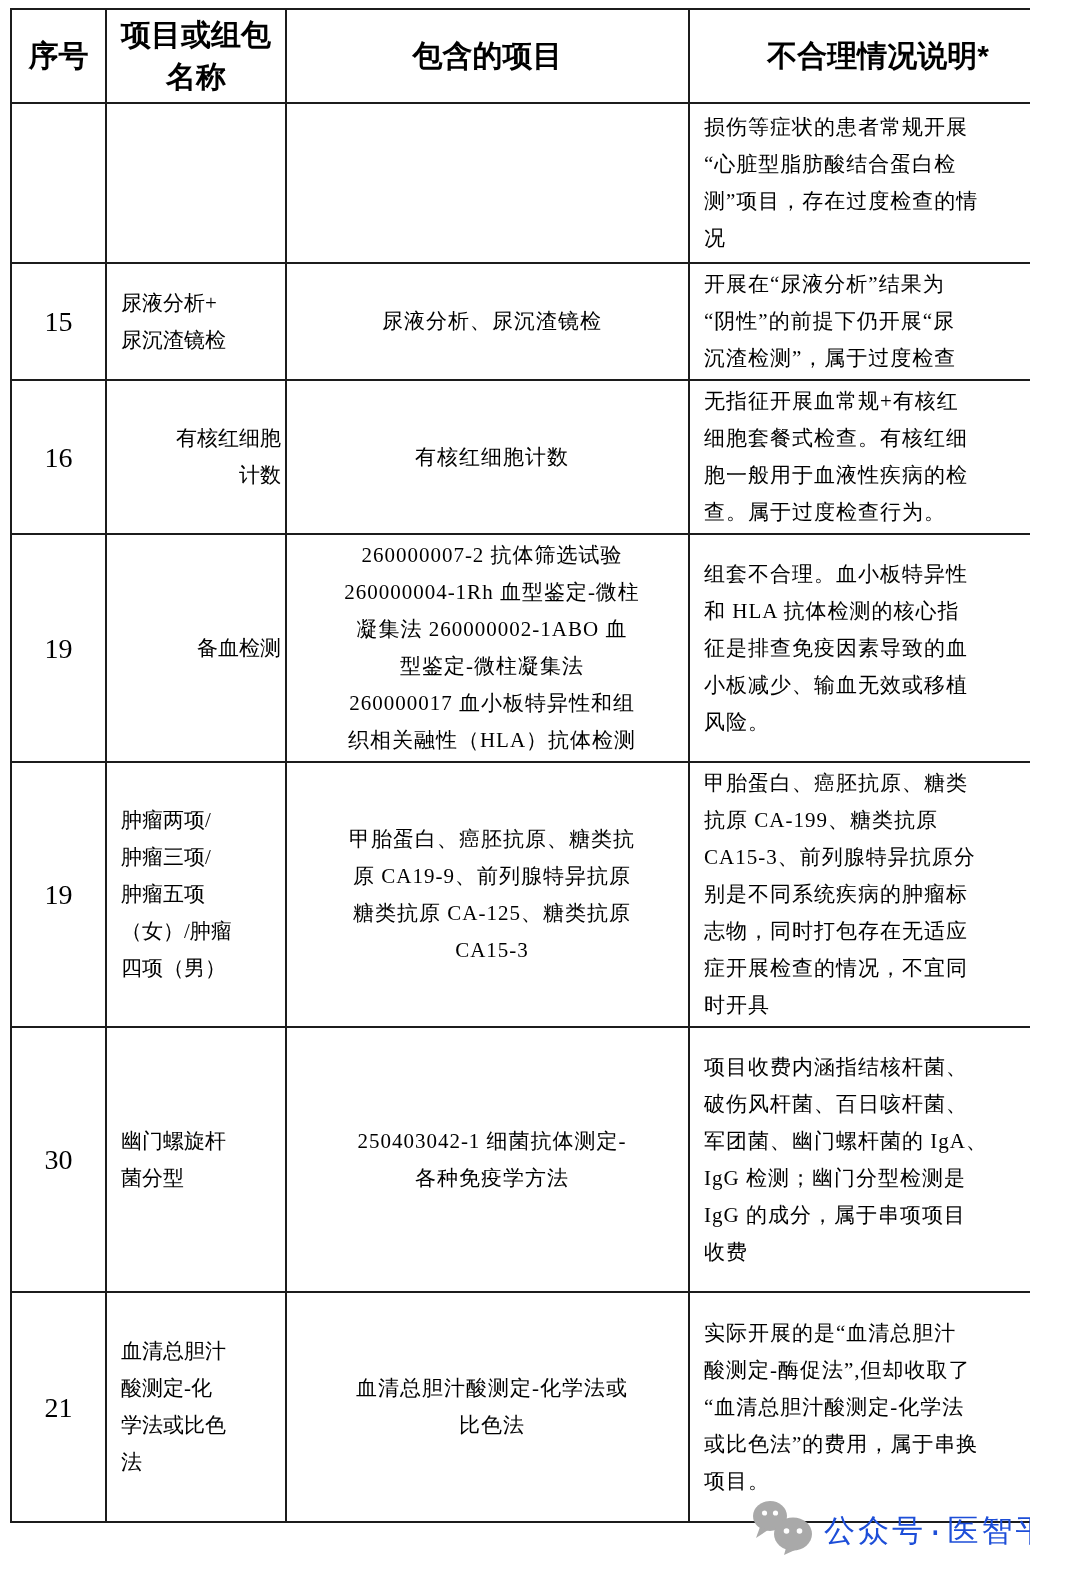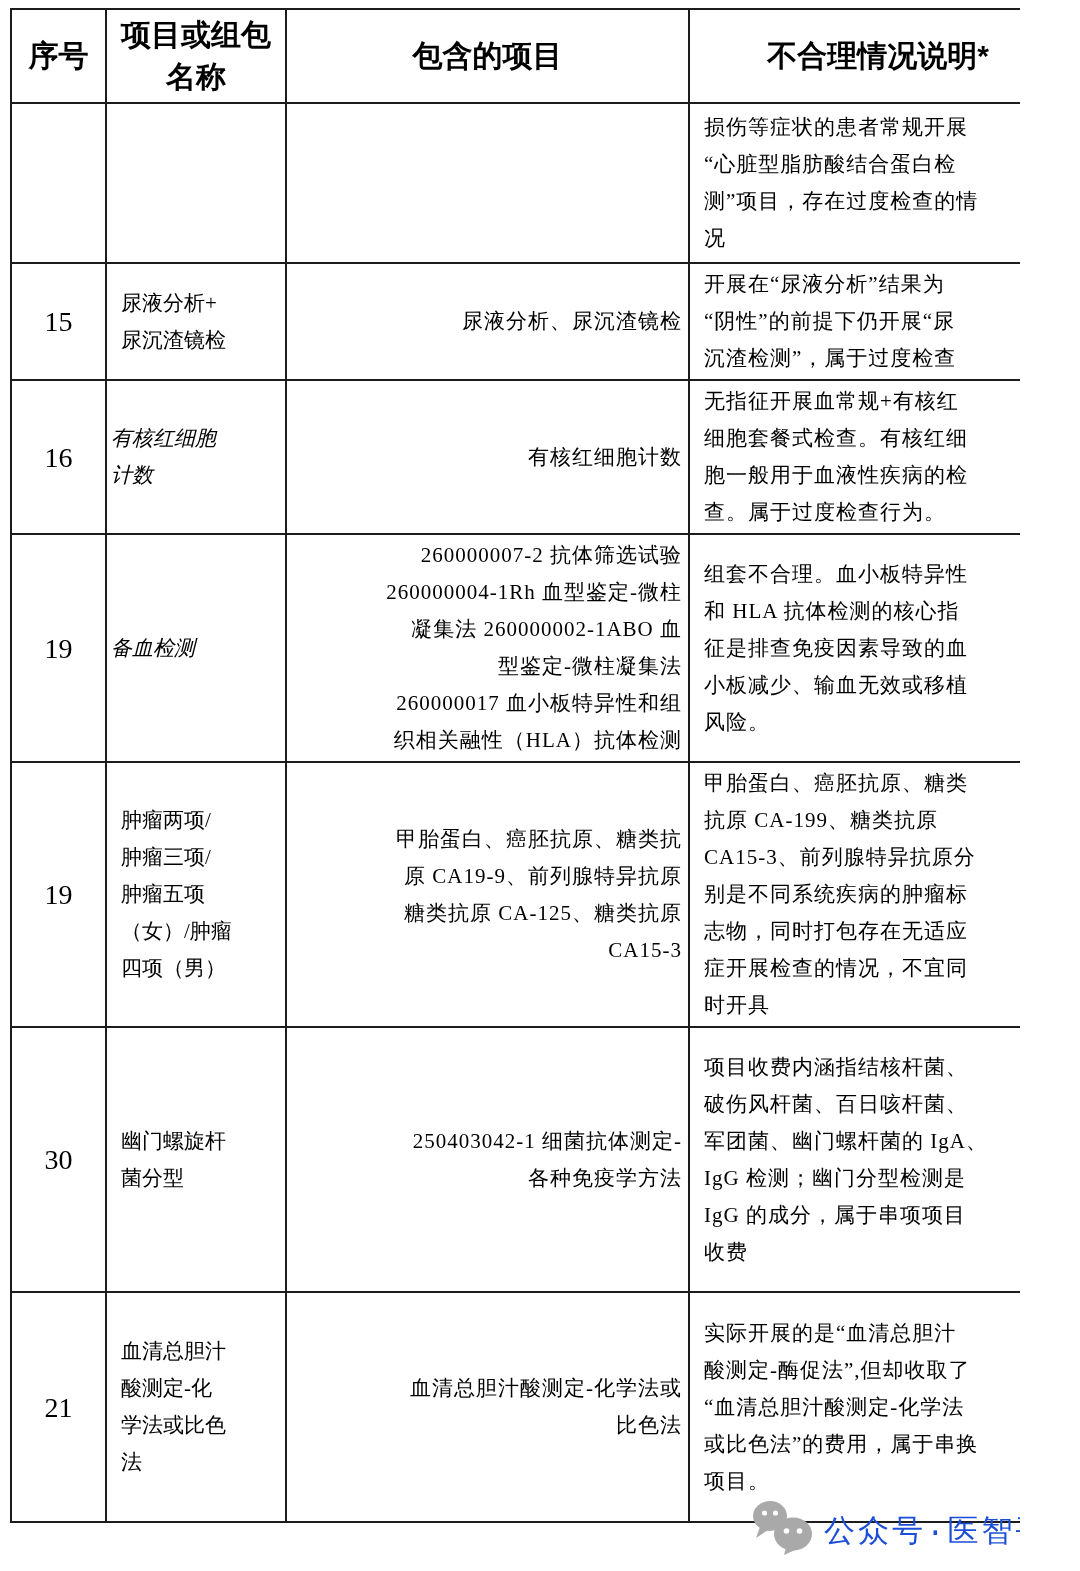--- a/index.html
+++ b/index.html
@@ -3,20 +3,21 @@
 <meta charset="utf-8">
 <style>
   html,body{margin:0;padding:0;background:#ffffff;}
   .page{
     position:relative;
     width:1020px;height:1571px;
     background:#ffffff;
     font-family:"Liberation Serif", serif;
     color:#000;
     overflow:hidden;
+    padding-left:10px;
   }
   table.doc-table{
     position:absolute;left:10px;top:8px;
     width:1056px;
     border-collapse:collapse;
     table-layout:fixed;
   }
   .doc-table th,.doc-table td{
     border:2px solid #1c1c1c;
     vertical-align:middle;
@@ -42,27 +43,26 @@
     border-radius:8px;
   }
   td.c-name{
     text-align:left;
     padding-left:14px;
     padding-right:6px;
     letter-spacing:0;
     margin-left:41px;
   }
   td.c-name.center{
-    text-align:left;
+    text-align:right;
     padding-left:4px;
     padding-right:4px;
-    font-style:italic;
   }
   td.c-items{
-    text-align:right;
+    text-align:center;
     padding-left:15px;
     padding-right:6px;
     letter-spacing:1px;
   }
   td.c-note{
     text-align:left;
     padding-left:14px;
     padding-right:4px;
     letter-spacing:1px;
   }

